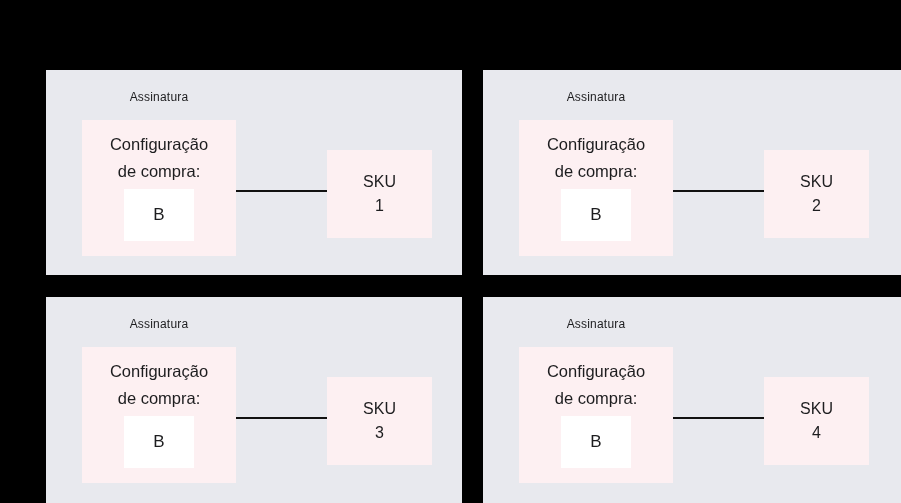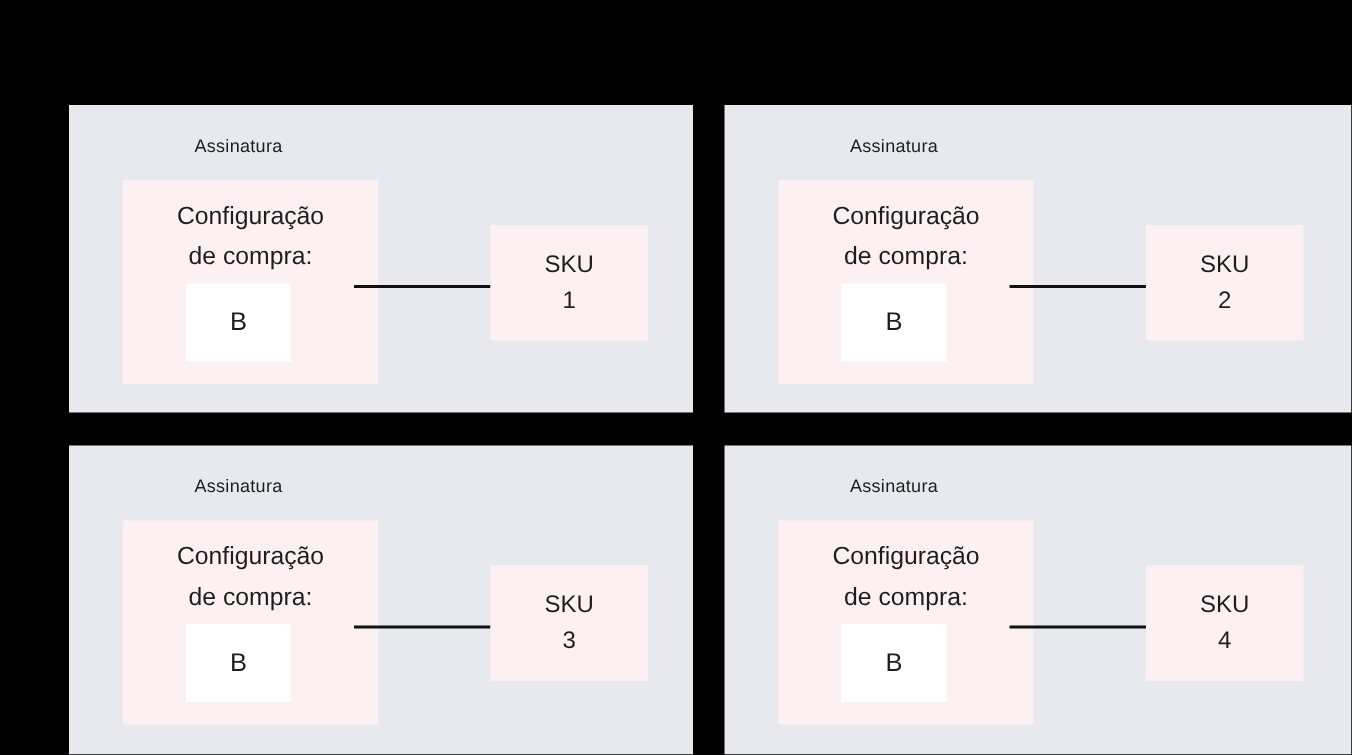--- a/index.html
+++ b/index.html
@@ -25,21 +25,21 @@
   .panel-title{
     position:absolute;
     left:36px; top:20px; width:154px;
     text-align:center;
     font-size:12px;
     letter-spacing:0.2px;
   }
   .config-box{
     position:absolute;
     left:36px; top:50px;
-    width:170px; height:136px;
+    width:154px; height:136px;
     background:var(--box-pink);
     text-align:center;
     padding-top:11px;
   }
   .config-line{
     font-size:16.5px;
     line-height:27px;
   }
   .value-box{
     position:absolute;
@@ -53,21 +53,21 @@
   }
   .connector{
     position:absolute;
     left:190px; top:120px;
     width:91px; height:2px;
     background:var(--line);
   }
   .sku-box{
     position:absolute;
     left:281px; top:80px;
-    width:105px; height:77px;
+    width:105px; height:88px;
     background:var(--box-pink);
     display:flex;
     flex-direction:column;
     align-items:center;
     justify-content:center;
     text-align:center;
     font-size:16px;
     line-height:24px;
   }
   

